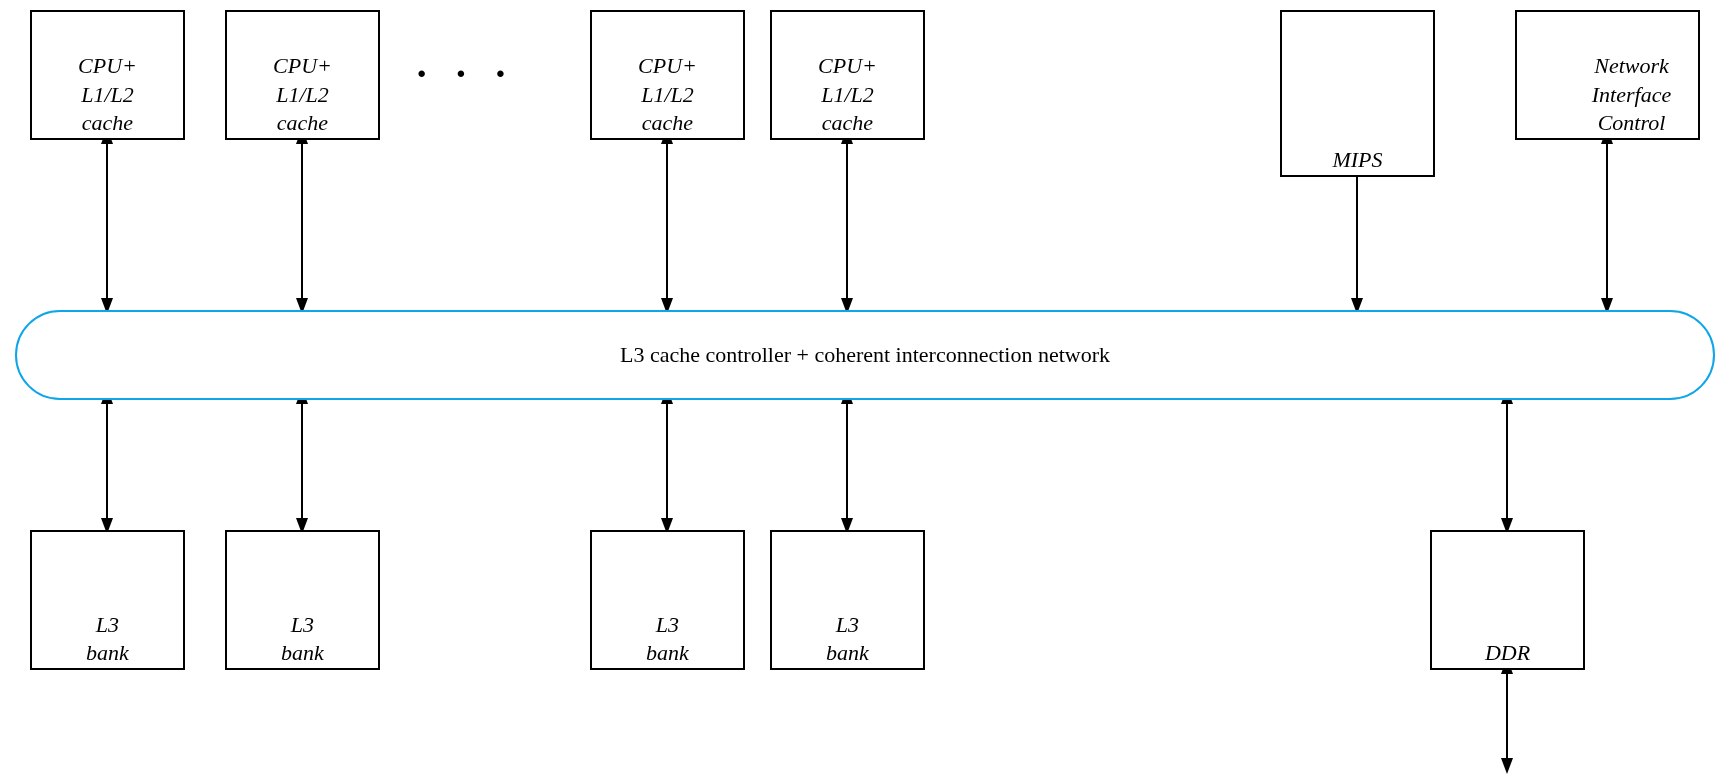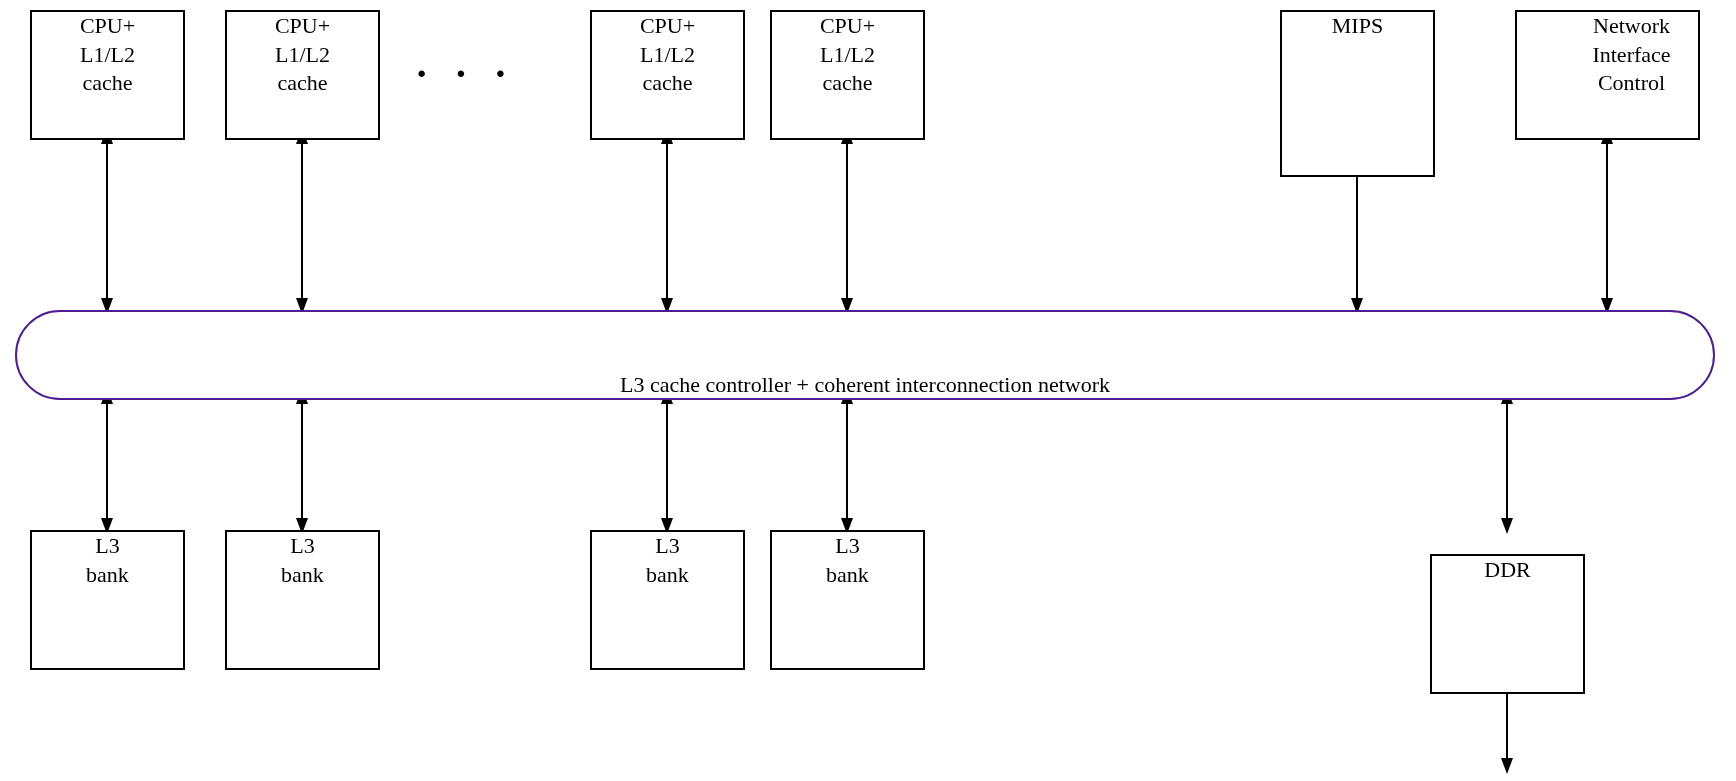--- a/index.html
+++ b/index.html
@@ -16,34 +16,35 @@
       width: 1736px;
       height: 781px;
       background: #fff;
     }
     
     .box {
       position: absolute;
       border: 2px solid #000;
       background: #fff;
       display: flex;
-      align-items: flex-start;
+      align-items: flex-end;
       justify-content: center;
       text-align: center;
       font-size: 22px;
       line-height: 1.3;
+      font-style: italic;
     }
     
     .bus {
       position: absolute;
-      border: 2px solid #4c1d95;
+      border: 2px solid #0ea5e9;
       border-radius: 50px;
       background: #fff;
       display: flex;
-      align-items: flex-end;
+      align-items: center;
       justify-content: center;
       text-align: center;
       font-size: 22px;
     }
     
     .arrows-svg {
       position: absolute;
       top: 0; left: 0;
       width: 1736px;
       height: 781px;
@@ -149,17 +150,17 @@
   <div class="box" style="left:590px; top:530px; width:155px; height:140px;">
     <span style="white-space:pre-line;">L3
 bank</span>
   </div>
 
   <div class="box" style="left:770px; top:530px; width:155px; height:140px;">
     <span style="white-space:pre-line;">L3
 bank</span>
   </div>
 
-  <div class="box" style="left:1430px; top:530px; width:155px; height:140px;margin-top:24px;">
+  <div class="box" style="left:1430px; top:530px; width:155px; height:140px;">
     <span>DDR</span>
   </div>
 
 </div>
 
 </body></html>

